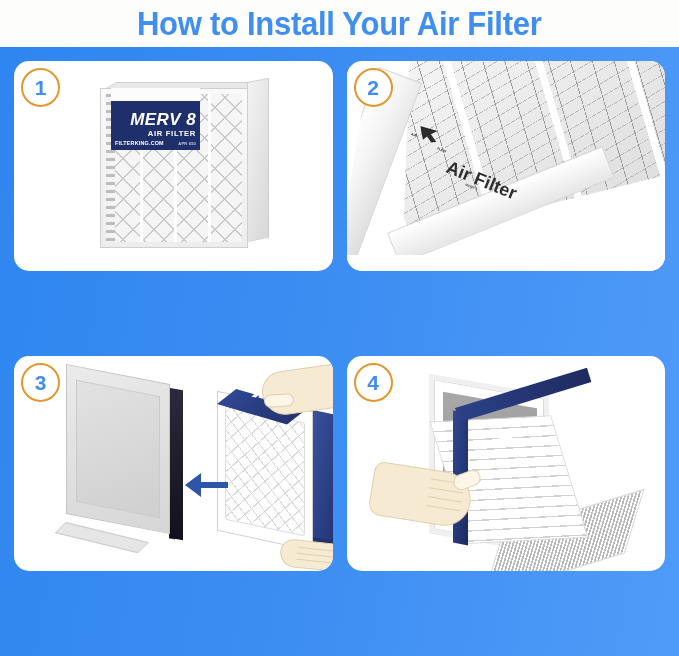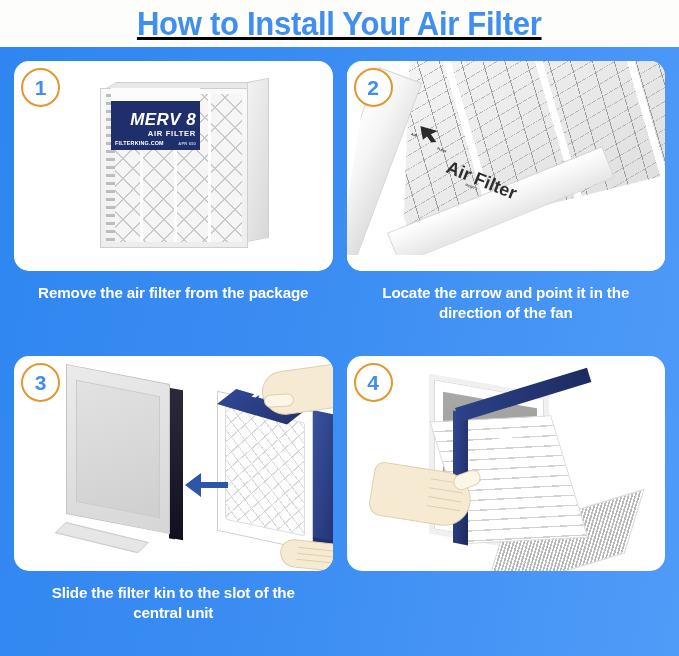--- a/index.html
+++ b/index.html
@@ -21,21 +21,20 @@
   
   .header-band {
     position: absolute;
     left: 0; top: 0;
     width: 679px;
     height: 47px;
     background: #fdfdfc;
     display: flex;
     align-items: center;
     justify-content: center;
-    text-decoration: underline;
   }
   .header-title {
     font-family: "Liberation Sans Narrow", "Liberation Sans", sans-serif;
     font-size: 33px;
     font-weight: bold;
     color: #3f8ef0;
     letter-spacing: -0.3px;
     white-space: nowrap;
     transform: scaleX(0.94);
   }
@@ -548,21 +547,20 @@
                 <span class="p1-apr">APR 650</span>
               </div>
             </div>
           </div>
         </div>
 
         <div class="badge">
           <span>1</span>
         </div>
       </div>
-      <div class="caption">Remove the air filter from the package</div>
     </div>
 
     <div class="panel">
       <div class="card">
 
         <div class="art">
           <div class="p2-wrap">
             <div class="p2-pleats"></div>
             <div class="p2-struts"></div>
             <div class="p2-rail2"></div>
@@ -576,21 +574,20 @@
 
             <div class="p2-mask-l"></div>
             <div class="p2-mask-b"></div>
           </div>
         </div>
 
         <div class="badge">
           <span>2</span>
         </div>
       </div>
-      <div class="caption">Locate the arrow and point it in the direction of the fan</div>
     </div>
 
     <div class="panel row2">
       <div class="card">
 
         <div class="art p3">
           <div class="p3-slot-bot"></div>
           <div class="p3-slot-side2"></div>
           <div class="p3-slot-side"></div>
           <div class="p3-slot-face"></div>
@@ -614,21 +611,20 @@
 
           <svg class="p3-arrow" viewBox="0 0 44 26">
             <path d="M44 10 H17 V1 L1 13 L17 25 V16 H44 Z" fill="#2d56a8"></path>
           </svg>
         </div>
 
         <div class="badge">
           <span>3</span>
         </div>
       </div>
-      <div class="caption">Slide the filter kin to the slot of the central unit</div>
     </div>
 
     <div class="panel row2">
       <div class="card">
 
         <div class="art p4">
           <div class="p4-plate"></div>
           <div class="p4-wallframe"></div>
           <div class="p4-cavity"></div>
           <div class="p4-grate"></div>

